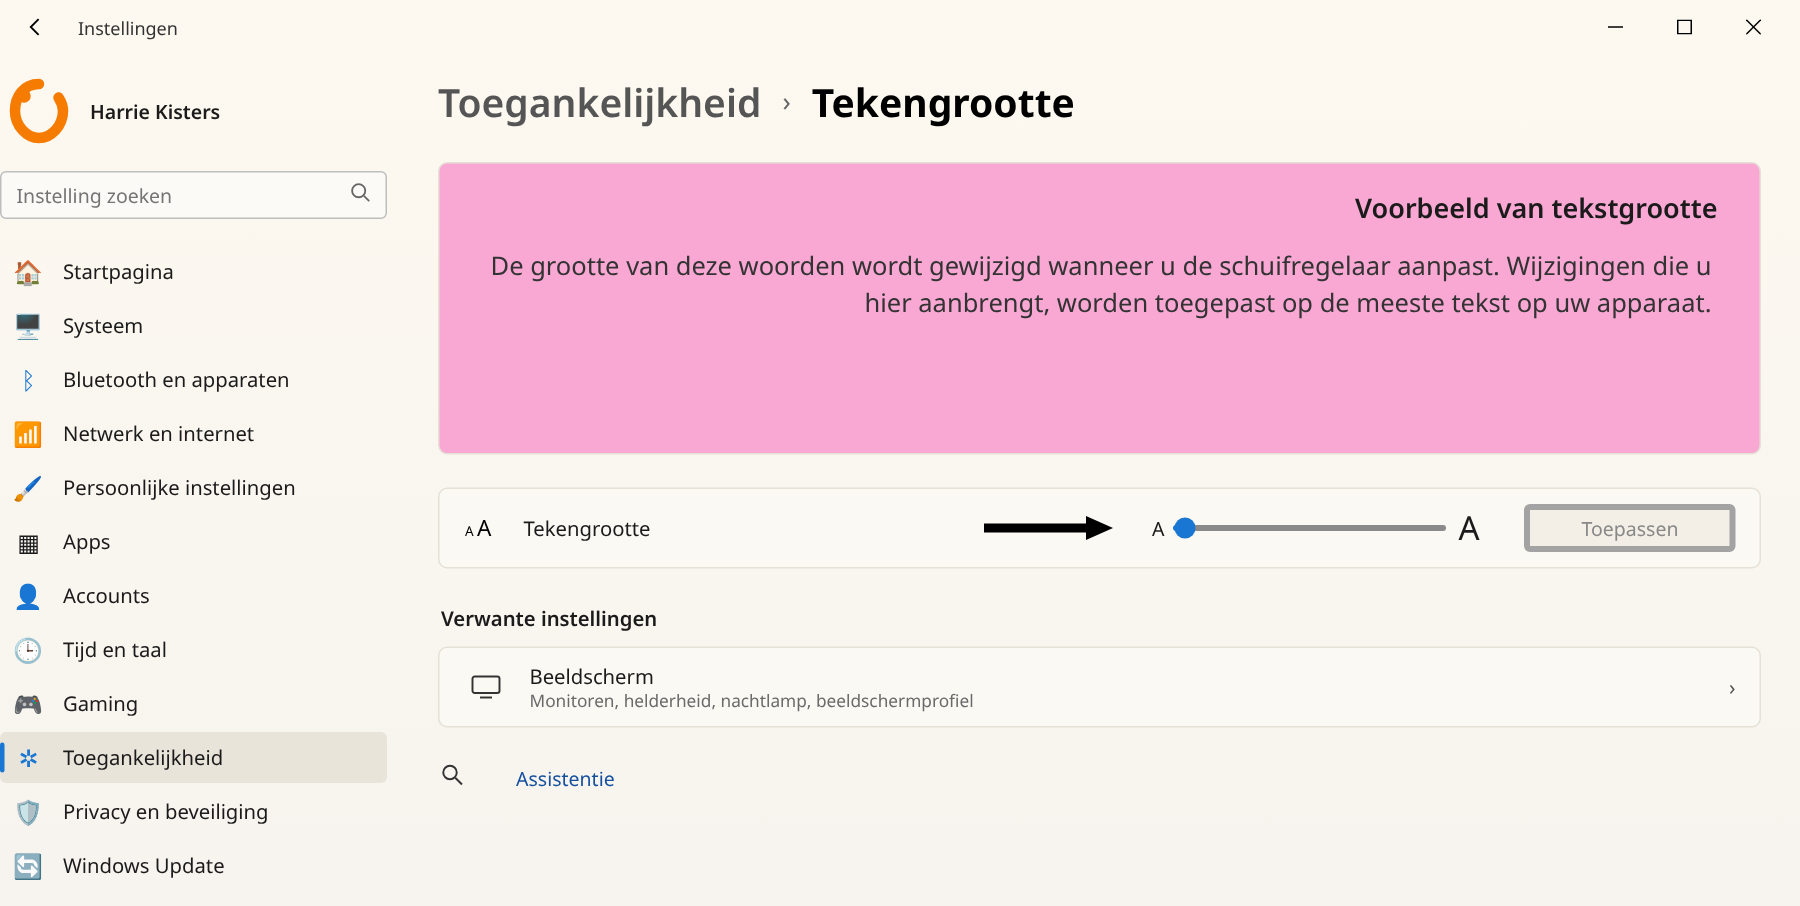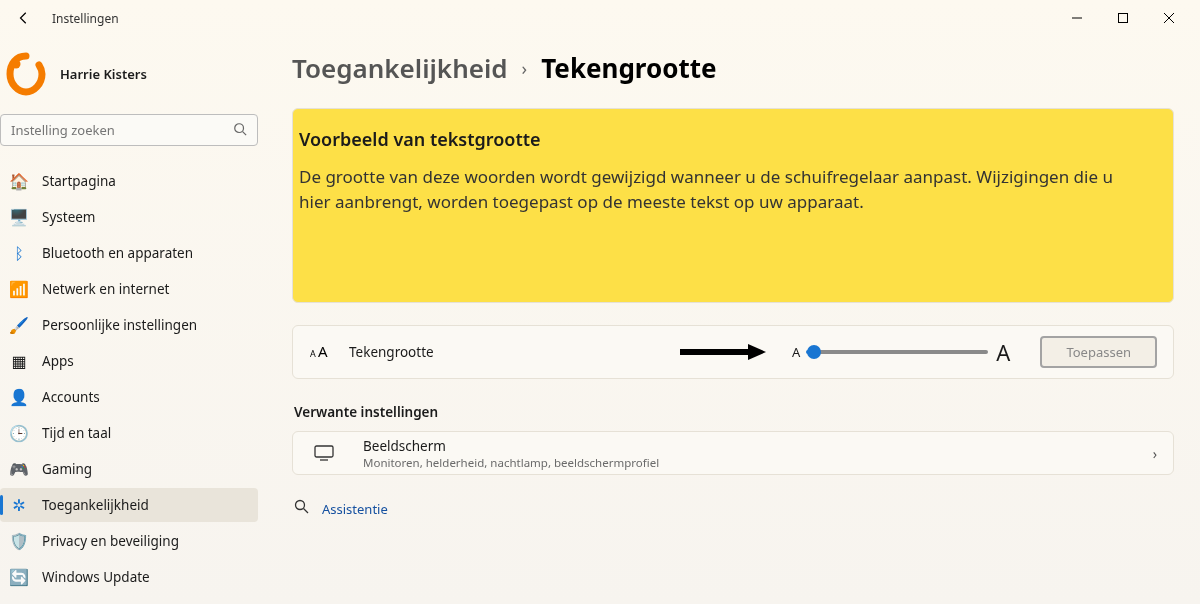--- a/index.html
+++ b/index.html
@@ -32,47 +32,47 @@
   .nav-item.selected { background:#e9e4da; position:relative; }
   .nav-item.selected::before { content:""; position:absolute; left:0; top:7px; bottom:7px; width:3px; background:#1976d2; border-radius:2px; }
 
   
   .main { flex:1; padding: 8px 26px 0 22px; overflow-y:auto; }
   .breadcrumb { display:flex; align-items:center; gap:14px; margin: 6px 0 22px 0; }
   .breadcrumb .crumb { font-size:26px; font-weight:600; color:#555; }
   .breadcrumb .chev { font-size:18px; color:#666; }
   .breadcrumb .crumb.current { color:#000; font-weight:700; }
 
-  .card { background:#fde047; border:1px solid #e6e1d6; border-radius:6px; padding: 18px 6px; margin-bottom:22px; }
+  .card { background:#f9a8d4; border:1px solid #e6e1d6; border-radius:6px; padding: 18px 28px; margin-bottom:22px;text-align:right; }
   .card h3 { font-size:18px; font-weight:600; margin-bottom:14px; }
   .card p { font-size:17px; color:#333; line-height:1.45; max-width: 820px; padding-bottom: 70px; }
 
   .setting-row { background:#fbf9f4; border:1px solid #e6e1d6; border-radius:6px; height:54px; display:flex; align-items:center; padding:0 16px; gap:16px; margin-bottom: 24px; position:relative; }
   .setting-row .ico { width:24px; display:flex; align-items:center; justify-content:center; }
   .setting-row .label { font-size:13.5px; flex:0 0 120px; }
   .setting-row .arrow { width:90px; display:flex; align-items:center; justify-content:flex-end; margin-left:auto; }
   .slider-area { display:flex; align-items:center; gap:8px; margin-left:8px; }
   .slider-a-sm { font-size:13px; }
   .slider-a-lg { font-size:22px; }
   .slider { width:180px; height:4px; background:#8a8a8a; border-radius:2px; position:relative; }
   .slider .thumb { position:absolute; top:50%; left:6px; transform:translate(-50%, -50%); width:14px; height:14px; background:#1976d2; border-radius:50%; }
   .slider .tick { position:absolute; top:50%; left:0; transform:translate(-50%, -50%); width:4px; height:4px; background:#1976d2; border-radius:50%; }
-  .apply-btn { margin-left:14px; height:32px; padding:0 24px; border:2px solid #a3a3a3; background:#f3efe6; border-radius:4px; font-size:13px; color:#888; }
+  .apply-btn { margin-left:14px; height:32px; padding:0 34px; border:4px solid #a3a3a3; background:#f3efe6; border-radius:4px; font-size:13px; color:#888; }
 
   .section-label { font-size:13.5px; font-weight:600; margin: 0 0 10px 2px; }
 
-  .link-row { background:#fbf9f4; border:1px solid #e6e1d6; border-radius:6px; height:44px; display:flex; align-items:center; padding:0 16px 0 20px; gap:28px; margin-bottom:24px; }
+  .link-row { background:#fbf9f4; border:1px solid #e6e1d6; border-radius:6px; height:54px; display:flex; align-items:center; padding:0 16px 0 20px; gap:18px; margin-bottom:24px; }
   .link-row .ico { width:22px; display:flex; align-items:center; justify-content:center; }
   .link-row .texts { display:flex; flex-direction:column; }
   .link-row .texts .t { font-size:13.5px; }
   .link-row .texts .s { font-size:11.5px; color:#6a6a6a; }
   .link-row .chev { margin-left:auto; color:#555; }
 
   .help-links { display:flex; flex-direction:column; gap:14px; padding-left:2px; }
-  .help-link { display:flex; align-items:center; gap:10px; font-size:13px; }
+  .help-link { display:flex; align-items:center; gap:32px; font-size:13px; }
   .help-link .ico { width:18px; color:#444; }
   .help-link .txt { color:#1651a0; }
 
 </style>
 </head>
 <body>
 
 <div class="titlebar">
   <div class="back">
     <svg viewBox="0 0 16 16" width="14" height="14">

